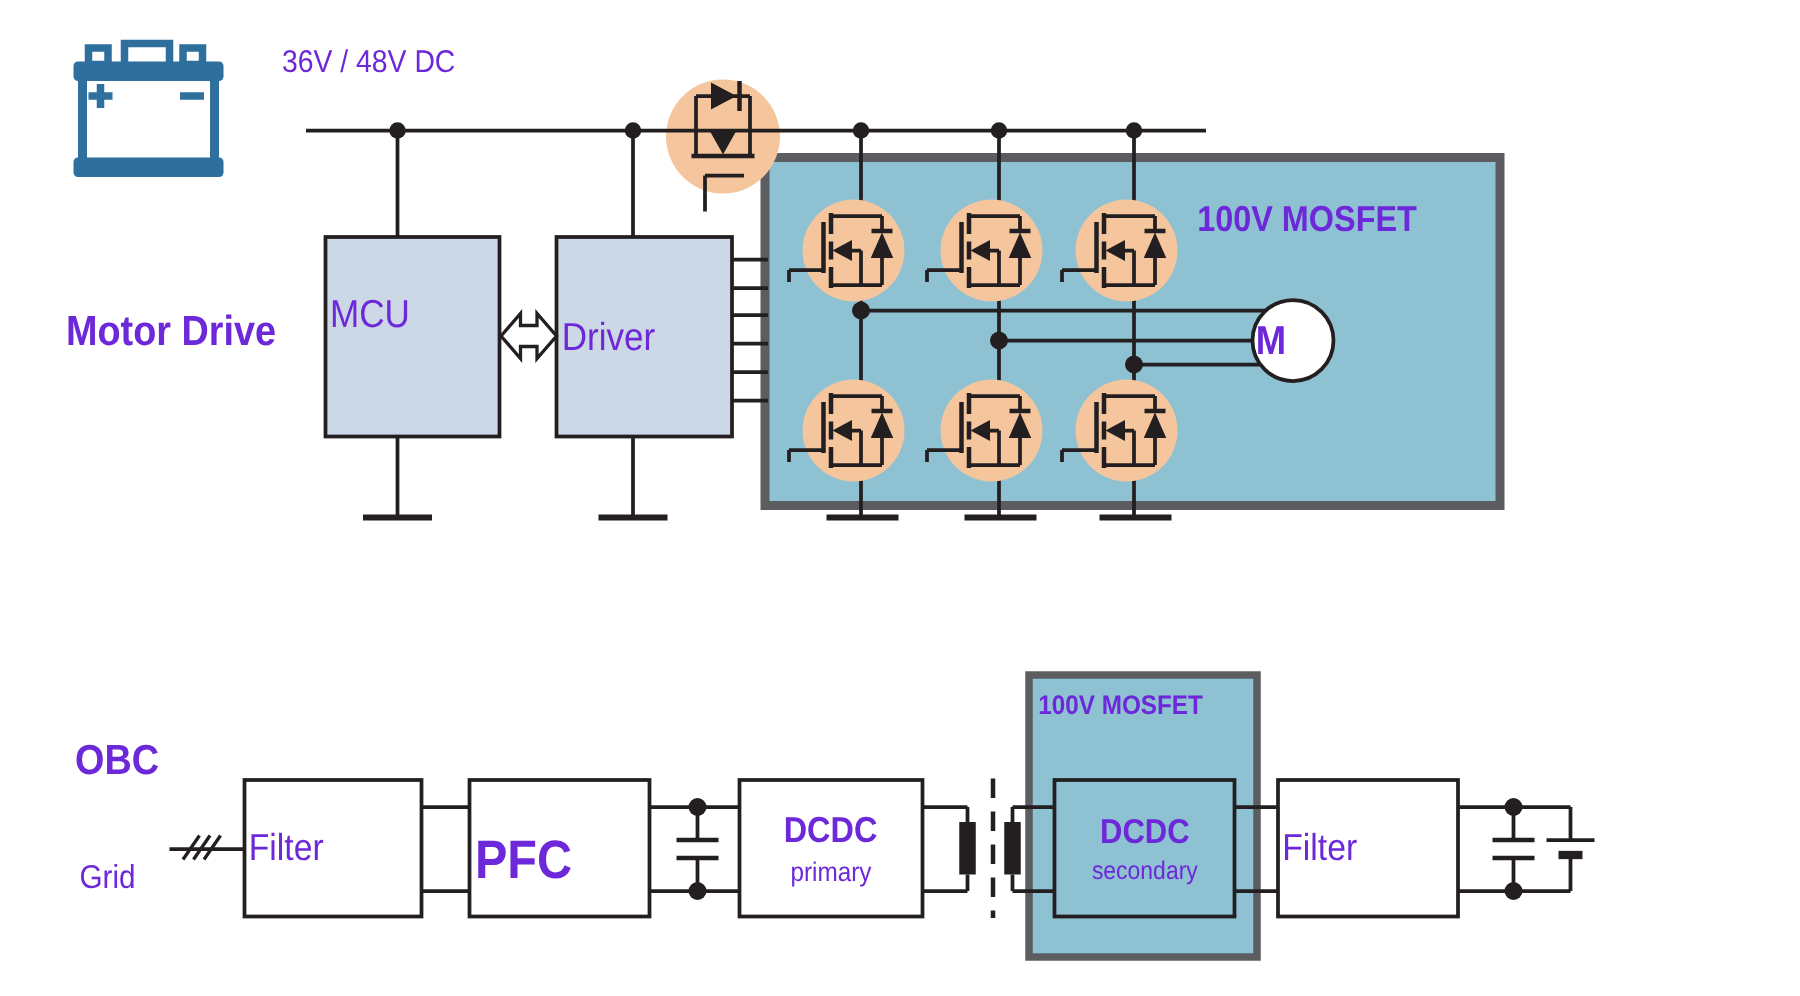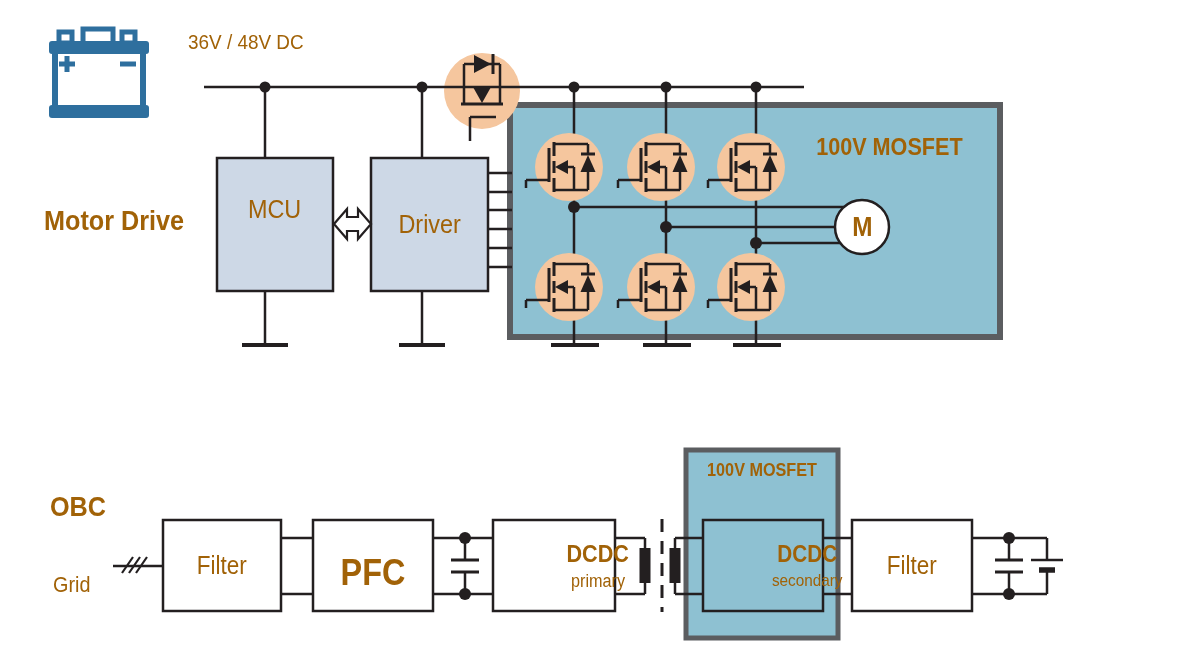--- a/index.html
+++ b/index.html
@@ -1,23 +1,23 @@
 <!DOCTYPE html>
 <html><head>
 <meta charset="utf-8">
 <style>
   html,body{margin:0;padding:0;background:#fff;}
   .canvas{position:relative;width:1200px;height:664px;background:#ffffff;overflow:hidden;
           font-family:"Liberation Sans",sans-serif;color:#231f20;}
   .canvas svg{position:absolute;left:0;top:0;}
-  .label{position:absolute;color:#a16207;white-space:nowrap;}
+  .label{position:absolute;color:#6d28d9;white-space:nowrap;}
   .label .t{display:inline-block;transform:scaleX(0.9);transform-origin:left center;}
-  .center{display:flex;align-items:center;justify-content:center;text-align:center;}
+  .center{display:flex;align-items:center;text-align:center;}
   .center .t{transform-origin:center center;}
-  .col{display:flex;flex-direction:column;align-items:center;justify-content:center;text-align:center;padding-left:44px;}
+  .col{display:flex;flex-direction:column;align-items:center;justify-content:center;text-align:center;}
   .col .t{transform-origin:center center;}
   .bold{font-weight:bold;}
 </style>
 </head>
 <body>
 
 <div class="canvas">
 
 <svg width="1200" height="664" viewBox="0 0 1200 664" stroke="#231f20" stroke-width="2.5" fill="none">
 

